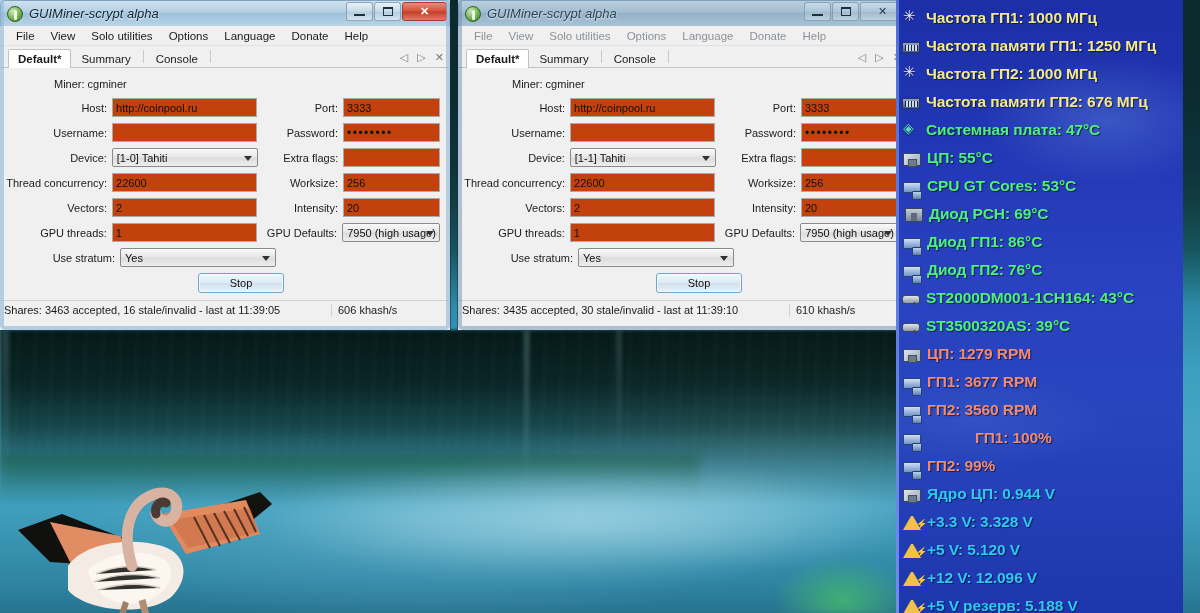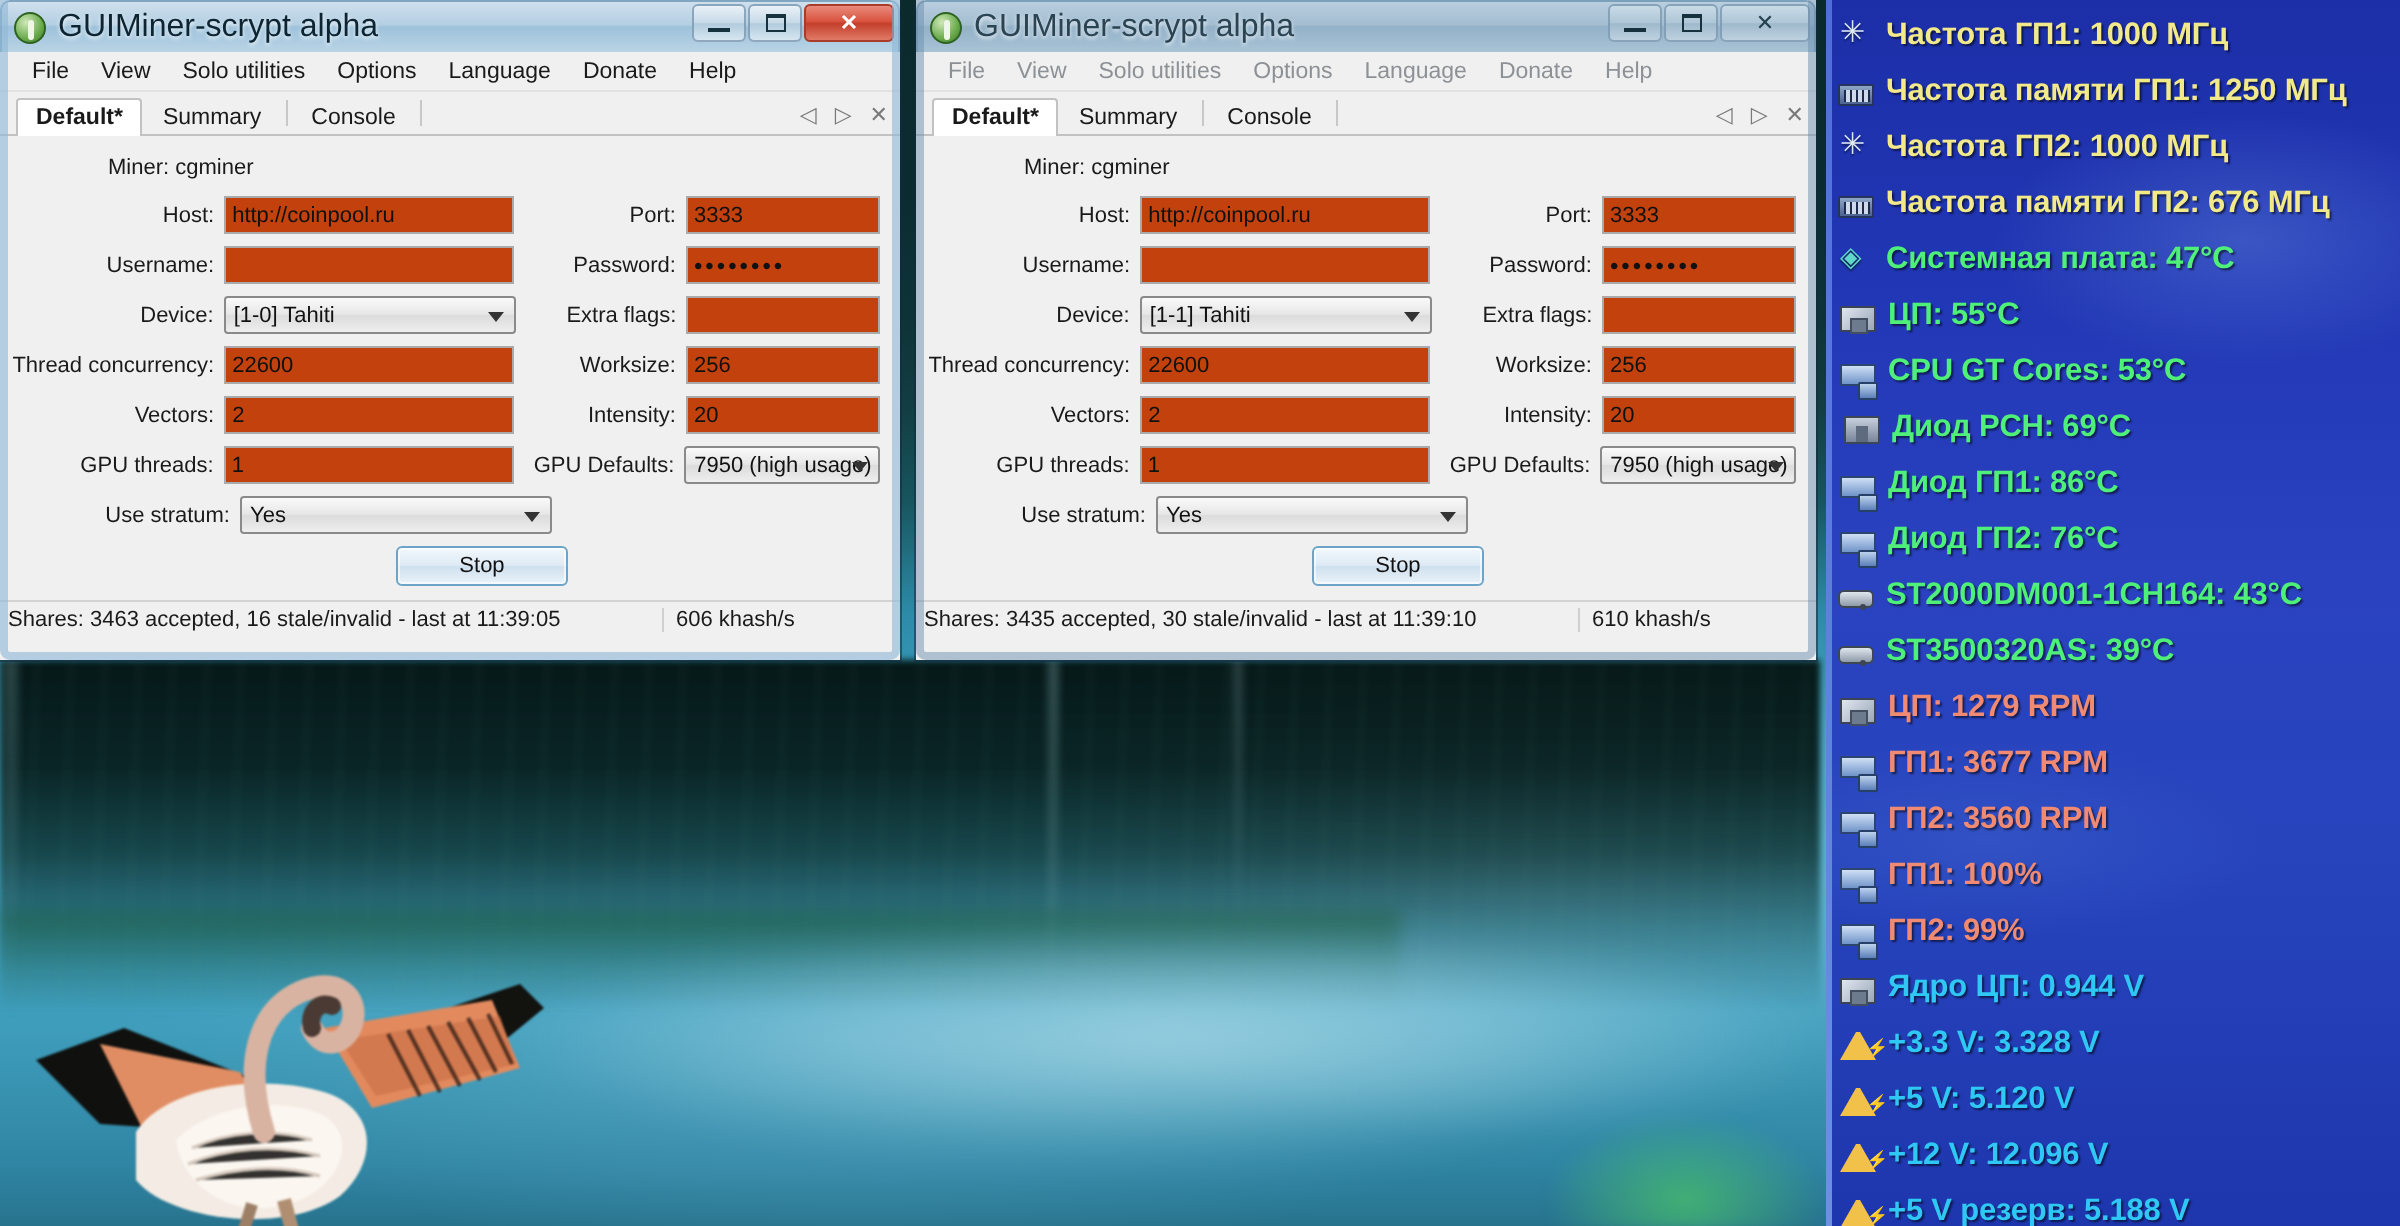--- a/index.html
+++ b/index.html
@@ -100,22 +100,23 @@
     width: 16px; height: 16px; margin-left: 6px; margin-right: 6px;
     border-radius: 50%;
     background: radial-gradient(circle at 35% 30%, #cfe8b8, #6aab4c 60%, #3f7a2c);
     border: 1px solid #2f6322; position: relative; flex: 0 0 auto;
   }
   .app-icon::after {
     content:''; position:absolute; left:6px; top:3px; width:3px; height:10px;
     background:#eef6e6; border-radius:2px;
   }
   .win-title {
-    font-size: 16px; color: #0d2533; white-space: nowrap;
+    font-size: 13px; color: #0d2533; white-space: nowrap;
     text-shadow: 0 1px 2px rgba(255,255,255,.85);
+    font-style: italic;
   }
   .win.inactive .win-title { color: #2b4454; }
   .win-btns { position: absolute; right: 2px; top: 1px; display: flex; gap: 1px; }
   .wbtn {
     width: 27px; height: 19px; border-radius: 3px;
     border: 1px solid rgba(120,150,175,.8);
     display:flex; align-items:center; justify-content:center;
     font-size: 11px; color:#16323f;
   }
   .win.active .wbtn { background: linear-gradient(to bottom,#e9f1f8,#c7d9e7 50%,#b2cbdd 52%,#d6e6f1); }
@@ -195,21 +196,21 @@
   }
   .statusbar {
     height: 18px; background: #f0f0f0; border-top: 1px solid #d2d2d2;
     display: flex; align-items: center; font-size: 11px; color: #1a1a1a;
   }
   .status-left { flex: 1; padding-left: 4px; border-right: 1px solid #cfcfcf; }
   .status-right { width: 118px; padding-left: 6px; }
 
   
   #sidebar {
-    position: absolute; right: 0; top: 0; width: 287px; height: 613px;
+    position: absolute; right: 17px; top: 0; width: 287px; height: 613px;
     background: linear-gradient(to bottom, #1c2fa8 0%, #2136b4 22%, #2a42c0 46%, #2744bd 70%, #1e36ad 100%);
     padding-top: 4px;
     overflow: hidden;
   }
   #sidebar::before {
     content:''; position:absolute; left:0; top:0; width:287px; height:613px;
     background:
       radial-gradient(ellipse 180px 90px at 210px 120px, rgba(120,160,235,.30), rgba(0,0,0,0) 70%),
       radial-gradient(ellipse 200px 70px at 80px 420px, rgba(90,130,220,.22), rgba(0,0,0,0) 70%);
     pointer-events:none;
@@ -600,21 +601,21 @@
       <div class="mon-line">
         <span class="mon-icon ic-monitor"></span>
         <span class="mon-text" style="color: rgb(240, 138, 114);">ГП1: 3677 RPM</span>
       </div>
       <div class="mon-line">
         <span class="mon-icon ic-monitor"></span>
         <span class="mon-text" style="color: rgb(240, 138, 114);">ГП2: 3560 RPM</span>
       </div>
       <div class="mon-line">
         <span class="mon-icon ic-monitor"></span>
-        <span class="mon-text" style="color: rgb(240, 138, 114);">ГП1: 100%</span>
+        <span class="mon-text" style="color: rgb(240, 138, 114); margin-left: 48px;">ГП1: 100%</span>
       </div>
       <div class="mon-line">
         <span class="mon-icon ic-monitor"></span>
         <span class="mon-text" style="color: rgb(240, 138, 114);">ГП2: 99%</span>
       </div>
       <div class="mon-line">
         <span class="mon-icon ic-cpu"></span>
         <span class="mon-text" style="color: rgb(47, 200, 245);">Ядро ЦП: 0.944 V</span>
       </div>
       <div class="mon-line">

